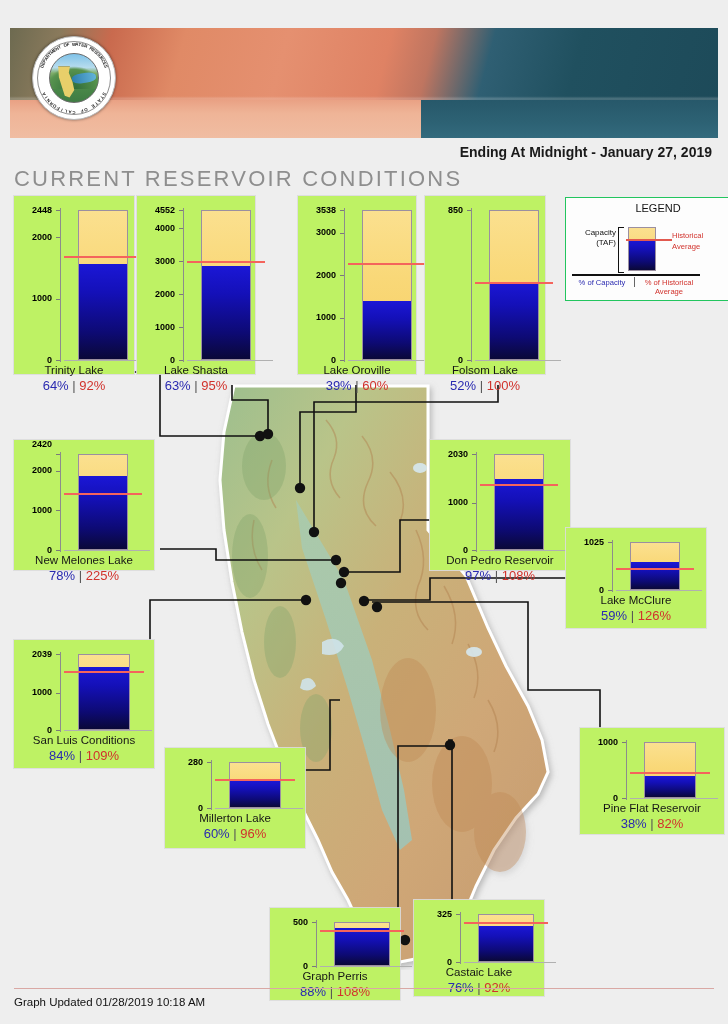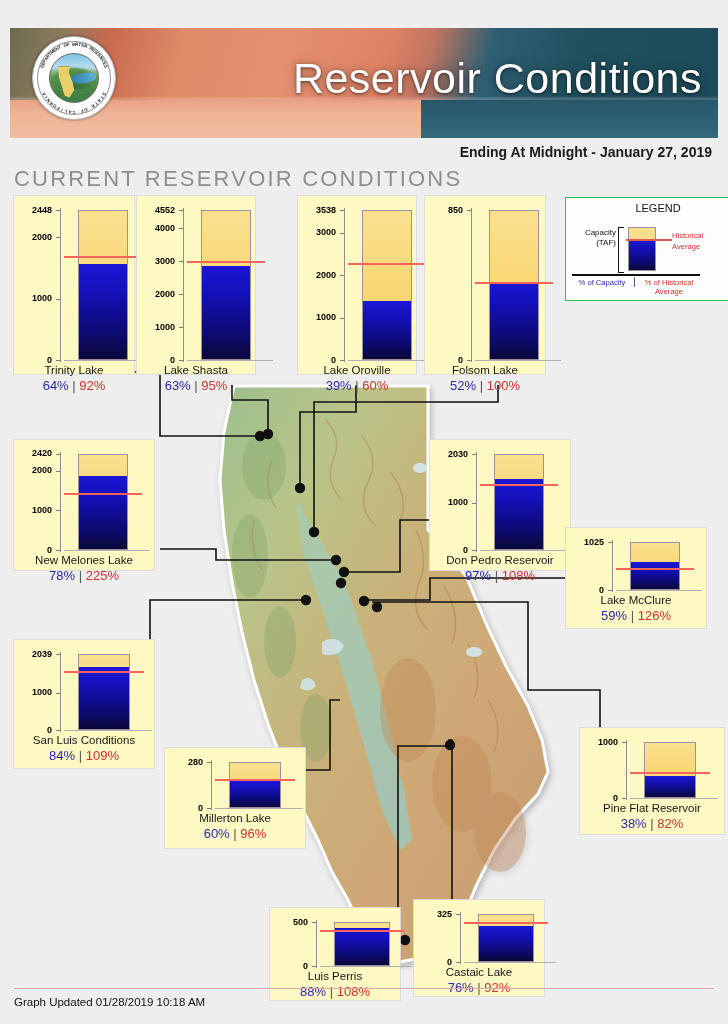--- a/index.html
+++ b/index.html
@@ -98,21 +98,21 @@
 
   
   .connectors{
     position:absolute;left:0;top:0;width:728px;height:1024px;
     pointer-events:none;
   }
 
   
   .card{
     position:absolute;
-    background:#fef9c3;
+    background:#bef264;
     box-shadow:0 0 0 1px rgba(220,220,220,.9);
   }
   .axis-line{
     position:absolute;width:1px;background:#8c8c8c;
   }
   .base-line{
     position:absolute;height:1px;background:#b0b0b0;
   }
   .tick{position:absolute;width:4px;height:1px;background:#7a7a7a;}
   .ticklabel{
@@ -195,21 +195,20 @@
   .footer-text{
     position:absolute;left:14px;top:996px;font-size:11.5px;color:#111;
   }
 </style>
 </head>
 <body>
 
 <div class="banner">
   <div class="banner-lower"></div>
   <div class="banner-lower right"></div>
-  <div class="banner-title">Reservoir Conditions</div>
 </div>
 
 <div class="seal">
   <div class="seal-ring">
     <div class="seal-inner">
       <div class="seal-hill"></div>
       <div class="seal-water"></div>
       <div class="seal-ca"></div>
     </div>
   </div>
@@ -447,21 +446,21 @@
         <div class="fill" style="height: 52%;"></div>
       </div>
       <div class="avg-line" style="left: 50px; width: 78px; top: 86px;"></div>
       <div class="lbl-name" style="left: 0px; top: 168px; width: 120px;">Folsom Lake</div>
       <div class="lbl-pct" style="left: 0px; top: 182px; width: 120px;"><span class="pct-cap">52%</span><span class="pct-sep"> | </span><span class="pct-hist">100%</span></div>
     </div>
     <div class="card" style="left: 14px; top: 440px; width: 140px; height: 130px;">
       <div class="axis-line" style="left: 46px; top: 12px; height: 100px;"></div>
       <div class="base-line" style="left: 50px; top: 110px; width: 86px;"></div>
       <div class="tick" style="left: 42px; top: 14px;"></div>
-      <div class="ticklabel" style="left: 0px; top: 9px; width: 38px;">2420</div>
+      <div class="ticklabel" style="left: 0px; top: 0; width: 38px;">2420</div>
       <div class="tick" style="left: 42px; top: 30.6612px;"></div>
       <div class="ticklabel" style="left: 0px; top: 26.1612px; width: 38px;">2000</div>
       <div class="tick" style="left: 42px; top: 70.3306px;"></div>
       <div class="ticklabel" style="left: 0px; top: 65.8306px; width: 38px;">1000</div>
       <div class="tick" style="left: 42px; top: 110px;"></div>
       <div class="ticklabel" style="left: 0px; top: 105.5px; width: 38px;">0</div>
       <div class="bar" style="left: 64px; top: 14px; width: 50px; height: 96px;">
         <div class="fill" style="height: 78%;"></div>
       </div>
       <div class="avg-line" style="left: 50px; width: 78px; top: 52.8397px;"></div>
@@ -546,21 +545,21 @@
       <div class="axis-line" style="left: 46px; top: 12px; height: 48px;"></div>
       <div class="base-line" style="left: 50px; top: 58px; width: 92px;"></div>
       <div class="tick" style="left: 42px; top: 14px;"></div>
       <div class="ticklabel" style="left: 0px; top: 9.5px; width: 38px;">500</div>
       <div class="tick" style="left: 42px; top: 58px;"></div>
       <div class="ticklabel" style="left: 0px; top: 53.5px; width: 38px;">0</div>
       <div class="bar" style="left: 64px; top: 14px; width: 56px; height: 44px;">
         <div class="fill" style="height: 88%;"></div>
       </div>
       <div class="avg-line" style="left: 50px; width: 84px; top: 22.1481px;"></div>
-      <div class="lbl-name" style="left: 0px; top: 62px; width: 130px;">Luis Perris</div>
+      <div class="lbl-name" style="left: 0px; top: 62px; width: 130px;">Graph Perris</div>
       <div class="lbl-pct" style="left: 0px; top: 76px; width: 130px;"><span class="pct-cap">88%</span><span class="pct-sep"> | </span><span class="pct-hist">108%</span></div>
     </div>
     <div class="card" style="left: 414px; top: 900px; width: 130px; height: 96px;">
       <div class="axis-line" style="left: 46px; top: 12px; height: 52px;"></div>
       <div class="base-line" style="left: 50px; top: 62px; width: 92px;"></div>
       <div class="tick" style="left: 42px; top: 14px;"></div>
       <div class="ticklabel" style="left: 0px; top: 9.5px; width: 38px;">325</div>
       <div class="tick" style="left: 42px; top: 62px;"></div>
       <div class="ticklabel" style="left: 0px; top: 57.5px; width: 38px;">0</div>
       <div class="bar" style="left: 64px; top: 14px; width: 56px; height: 48px;">

